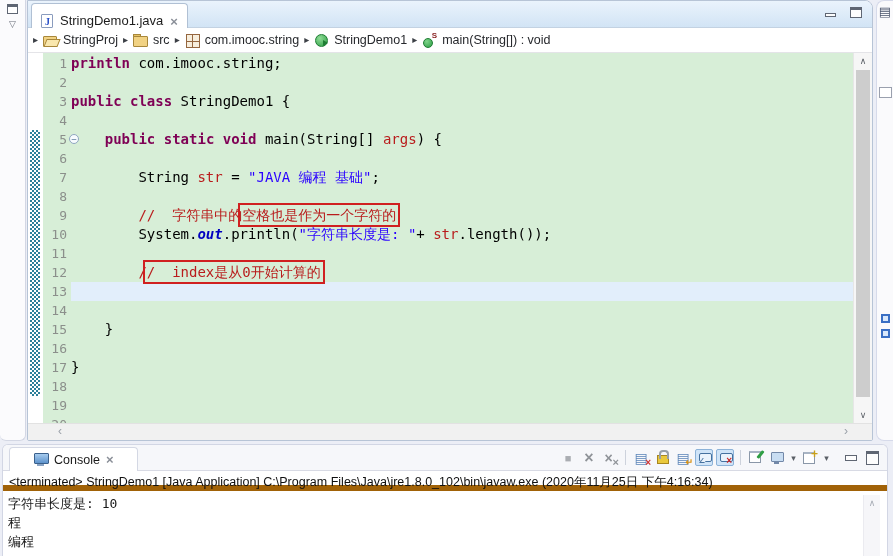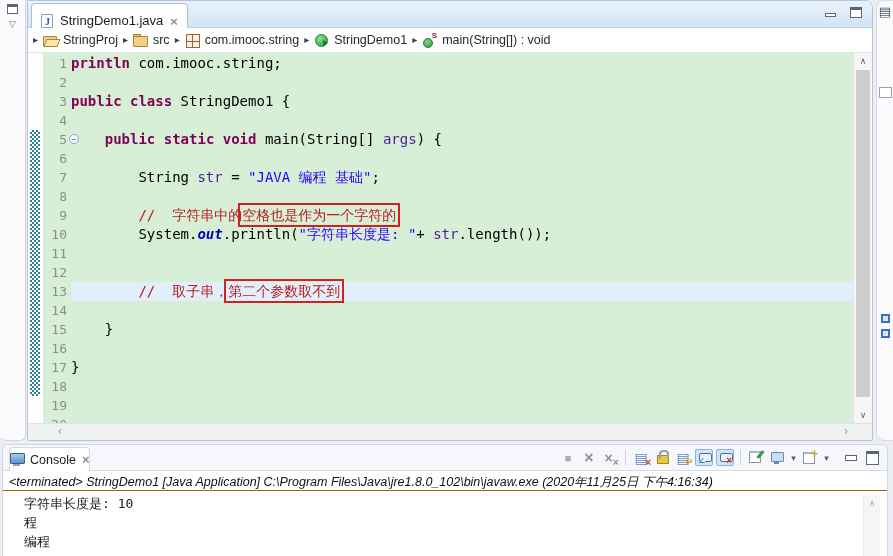--- a/index.html
+++ b/index.html
@@ -57,21 +57,21 @@
   .gutter-row { height:19px; position:relative; }
   .fold-marker { position:absolute; right:-12px; top:4px; width:10px; height:10px; border:1px solid #8fa6c0; border-radius:50%;
     background:#f7fbfe; color:#5d7d9e; font-size:9px; line-height:8px; text-align:center; }
   .code { flex:1; position:relative; font:14px/19px "DejaVu Sans Mono", monospace; color:#000; padding-top:1px; overflow:hidden; }
   .current-line { position:absolute; left:0; right:0; top:229px; height:19px; background:#e2eefb; }
   .line { height:19px; white-space:pre; position:relative; }
   .k { color:#7f0055; font-weight:bold; }
   .s { color:#2a00ff; }
   .c { color:#b91c1c; }
   .f { color:#0000c0; font-weight:bold; font-style:italic; }
-  .v { color:#4c1d95; }
+  .v { color:#b91c1c; }
   .p { color:#000; }
   .redbox { outline:2px solid #d02020; outline-offset:2px; }
 
   .vscroll { width:19px; flex:none; background:#f6f6f6; border-left:1px solid #e6e6e6; position:relative; }
   .vs-arrow { position:absolute; left:0; width:100%; text-align:center; color:#5a5f66; font-size:9px; height:16px; line-height:16px; }
   .vs-up { top:0; } .vs-down { bottom:0; }
   .vs-thumb { position:absolute; left:2px; top:17px; width:14px; height:327px; background:#cdcdcd; }
 
   .hscroll { height:17px; flex:none; background:#f1f1f1; border-top:1px solid #e2e2e2; position:relative; }
   .hs-arrow { position:absolute; top:0; height:100%; line-height:15px; color:#9aa0a8; font-size:12px; }
@@ -84,21 +84,21 @@
   .rs-outline { color:#49536a; font-size:13px; line-height:14px; }
   .rs-box { width:13px; height:11px; border:1px solid #9aa0ae; background:#fff; margin-top:68px; }
   .rs-blue { width:9px; height:9px; border:2px solid #3a6fc4; background:#d9e8fb; margin-top:6px; }
   .rs-blue.first { margin-top:216px; }
 
   
   .console-pane { position:absolute; left:2px; top:444px; width:886px; height:112px;
     background:#fff; border:1px solid #d2d6e4; border-bottom:none; border-radius:6px 6px 0 0; overflow:hidden; }
   .ctab-row { height:26px; background:#f6f7fa; border-bottom:1px solid #d8dae4; position:relative; }
   .ctab { position:absolute; left:6px; top:2px; height:24px; background:#fff; border:1px solid #d4d8e4; border-bottom:none;
-    border-radius:4px 4px 0 0; display:flex; align-items:center; gap:6px; padding:0 0; font-size:12.5px; color:#1a1a1a; }
+    border-radius:4px 4px 0 0; display:flex; align-items:center; gap:6px; padding:0 24px; font-size:12.5px; color:#1a1a1a; }
   .console-icon { width:14px; height:13px; position:relative; flex:none; }
   .console-icon::before { content:""; position:absolute; left:0; top:0; width:13px; height:9px; border:1px solid #3a608c; border-radius:1px; background:linear-gradient(#a6cbee,#5e93cc); }
   .console-icon::after { content:""; position:absolute; left:3px; bottom:0; width:7px; height:2px; background:#8aa4c4; }
 
   .console-toolbar { position:absolute; right:6px; top:4px; display:flex; align-items:center; gap:3px; }
   .ti { width:18px; height:17px; position:relative; display:inline-flex; align-items:center; justify-content:center; border-radius:2px; }
   .ti-sep { width:1px; height:15px; background:#cdd2dc; margin:0 3px; }
   .ti-on { background:#cfe4f8; border:1px solid #8cb2d8; }
   .ti-terminate::before { content:"■"; color:#aaadb2; font-size:11px; }
   .ti-remove-launch::before { content:"×"; color:#8f9398; font-weight:900; font-size:16px; }
@@ -116,22 +116,22 @@
   .ti-pin-console::before { content:""; position:absolute; left:2px; bottom:3px; width:10px; height:9px; border:1px solid #8a97a8; border-top:2px solid #a8b4c4; background:#fff; }
   .ti-pin-console::after { content:""; position:absolute; right:3px; top:1px; width:3px; height:9px; background:#2f9e44; border-radius:1px; transform:rotate(40deg); }
   .ti-display-selected-console::before { content:""; position:absolute; top:3px; left:3px; width:11px; height:8px; border:1px solid #7288a8; background:#c8ddf2; border-radius:1px; }
   .ti-display-selected-console::after { content:""; position:absolute; bottom:2px; left:6px; width:5px; height:2px; background:#7288a8; }
   .ti-open-console::before { content:""; position:absolute; left:2px; bottom:2px; width:10px; height:9px; border:1px solid #8a97a8; border-top:2px solid #a8b4c4; background:#fff; }
   .ti-open-console::after { content:"+"; position:absolute; right:1px; top:-2px; color:#c9a11a; font-size:12px; font-weight:900; }
   .ti-dropdown { width:9px; } .ti-dropdown::before { content:"▾"; color:#5a5f66; font-size:9px; }
   .ti-minimize { margin-left:8px; } .ti-minimize::before { content:""; width:10px; height:4px; border:1px solid #5f6673; background:#fdfdfd; }
   .ti-maximize::before { content:""; width:11px; height:10px; border:1px solid #5f6673; border-top:3px solid #5f6673; background:#fdfdfd; }
 
-  .console-status { height:20px; padding:3px 0 0 6px; font-size:12.5px; color:#101010; white-space:nowrap; border-bottom:1px solid #a16207;font-style:italic; }
-  .console-output { padding:3px 0 0 21px; font:13px/19px "DejaVu Sans Mono", monospace; color:#1a1a1a; }
+  .console-status { height:20px; padding:3px 0 0 6px; font-size:12.5px; color:#101010; white-space:nowrap; border-bottom:6px solid #a16207; }
+  .console-output { padding:3px 0 0 5px; font:13px/19px "DejaVu Sans Mono", monospace; color:#1a1a1a; }
   .cline { height:19px; white-space:pre; }
   .console-vscroll { position:absolute; right:7px; top:50px; bottom:0; width:17px; background:#f6f6f9; border-left:1px solid #ebebf0; text-align:center; }
   .cs-up { color:#a8adb6; font-size:9px; line-height:16px; }
 </style>
 </head>
 <body>
 
 <div class="app">
 
   <div class="left-strip">
@@ -203,22 +203,22 @@
             <div class="line"></div>
             <div class="line"><span class="k">public</span><span class="p"> </span><span class="k">class</span><span class="p"> StringDemo1 {</span></div>
             <div class="line"></div>
             <div class="line"><span class="p">    </span><span class="k">public</span><span class="p"> </span><span class="k">static</span><span class="p"> </span><span class="k">void</span><span class="p"> main(String[] </span><span class="v">args</span><span class="p">) {</span></div>
             <div class="line"></div>
             <div class="line"><span class="p">        String </span><span class="v">str</span><span class="p"> = </span><span class="s">"JAVA 编程 基础"</span><span class="p">;</span></div>
             <div class="line"></div>
             <div class="line"><span class="c">        //  字符串中的</span><span class="c redbox">空格也是作为一个字符的</span></div>
             <div class="line"><span class="p">        System.</span><span class="f">out</span><span class="p">.println(</span><span class="s">"字符串长度是: "</span><span class="p">+ </span><span class="v">str</span><span class="p">.length());</span></div>
             <div class="line"></div>
-            <div class="line"></div>
-            <div class="line"><span class="c">        //  取子串，</span><span class="c redbox">第二个参数取不到</span></div>
+            <div class="line"><span class="c">        /</span><span class="c redbox">/  index是从0开始计算的</span></div>
+            <div class="line"></div>
             <div class="line"></div>
             <div class="line"><span class="p">    }</span></div>
             <div class="line"></div>
             <div class="line"><span class="p">}</span></div>
           </div>
       </div>
       <div class="vscroll">
         <div class="vs-arrow vs-up">∧</div>
         <div class="vs-thumb"></div>
         <div class="vs-arrow vs-down">∨</div>

